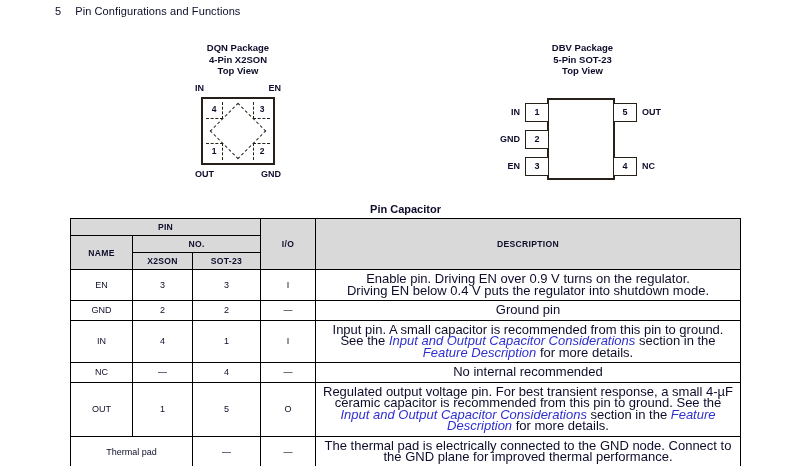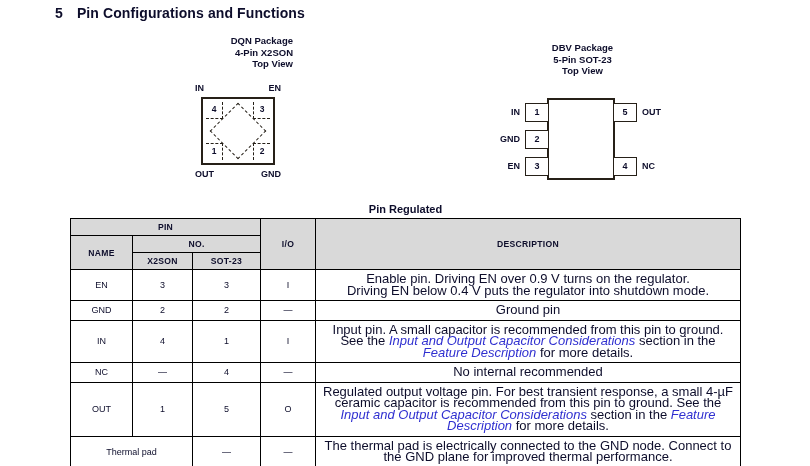--- a/index.html
+++ b/index.html
@@ -14,22 +14,22 @@
     font-family: "Liberation Sans", sans-serif;
     color: #000000;
     overflow: hidden;
   }
 
   
   .section-heading {
     position: absolute;
     left: 55px;
     top: 5px;
-    font-size: 14px;
-    font-weight: bold;
+    font-size: 11px;
+    font-weight: normal;
     color: #0d0d2b;
     letter-spacing: 0.1px;
   }
   .section-heading .num { margin-right: 14px; }
 
   
   .pkg-caption {
     position: absolute;
     text-align: center;
     font-size: 9.5px;
@@ -42,23 +42,22 @@
   
   #dqn-wrap {
     position: absolute;
     left: 183px;
     top: 42px;
     width: 110px;
     height: 145px;
   }
   #dqn-caption {
     left: 183px;
-    top: 35px;
+    top: 42px;
     width: 110px;
-    text-align: right;
   }
   .dqn-toplabels, .dqn-botlabels {
     position: absolute;
     width: 110px;
     left: 0;
     font-size: 9px;
     font-weight: bold;
     color: #0d0d2b;
     display: flex;
     justify-content: space-between;
@@ -260,21 +259,21 @@
   <div class="dbv-label r" style="top:61px;">OUT</div>
   <div class="dbv-label r" style="top:115px;">NC</div>
 
   <div class="dbv-pin left p1">1</div>
   <div class="dbv-pin left p2">2</div>
   <div class="dbv-pin left p3">3</div>
   <div class="dbv-pin right p5">5</div>
   <div class="dbv-pin right p4">4</div>
 </div>
 
-<div id="table-title">Pin Regulated</div>
+<div id="table-title">Pin Capacitor</div>
 
 <table id="pin-table">
   <colgroup>
     <col class="col-name">
       <col class="col-x2son">
       <col class="col-sot">
       <col class="col-io">
       <col>
   </colgroup>
   <thead>

